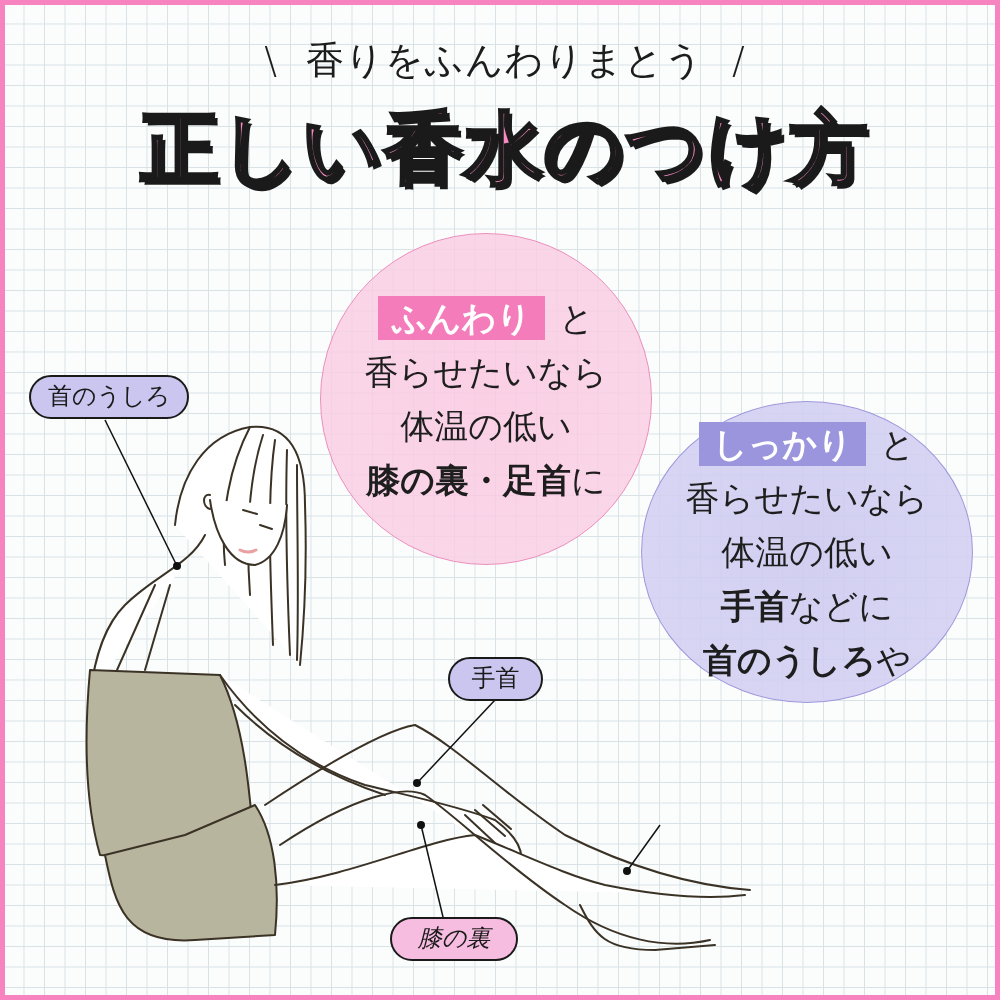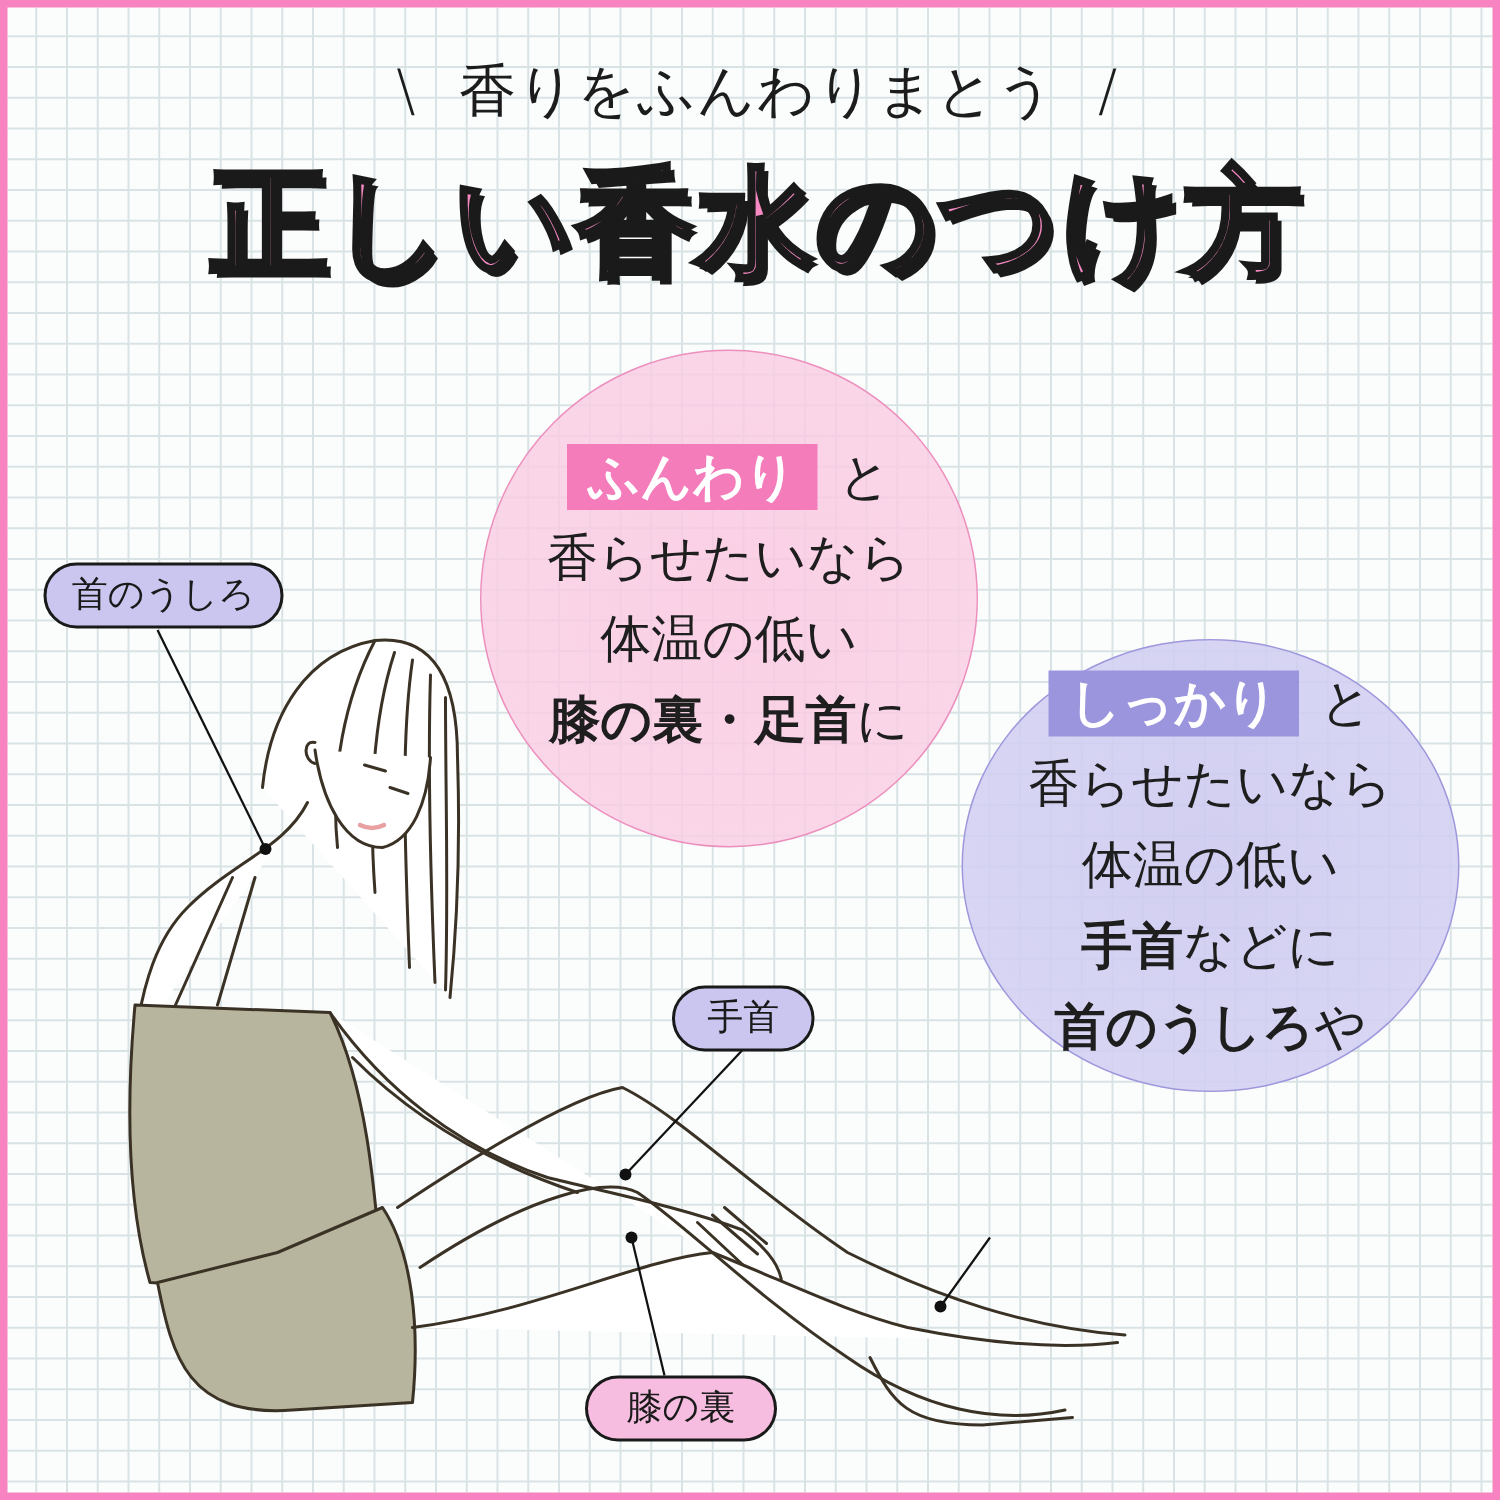--- a/index.html
+++ b/index.html
@@ -31,21 +31,21 @@
     position:absolute; border-radius:50%;
     display:flex; flex-direction:column; align-items:center; justify-content:center;
     text-align:left; color:#1e1e1e;
   }
   .circle-pink {
     left:315px; top:228px; width:330px; height:330px;
     border:1.5px solid #ec8fbd;
     background: radial-gradient(circle at 50% 48%, rgba(250,200,225,0.85) 0%, rgba(250,205,228,0.8) 78%, rgba(255,255,255,0.55) 100%);
   }
   .circle-purple {
-    left:636px; top:421px; width:330px; height:300px;
+    left:636px; top:396px; width:330px; height:300px;
     border:1.5px solid #9d98dc;
     background: radial-gradient(circle at 50% 48%, rgba(205,202,240,0.9) 0%, rgba(210,207,242,0.85) 78%, rgba(255,255,255,0.55) 100%);
   }
   .circle .line { font-size:34px; line-height:54px; white-space:nowrap; }
   .hl {
     display:inline-block; color:#fff; font-weight:bold; padding:0 14px;
     line-height:44px; margin-right:14px;
   }
   .hl-pink { background:#f47cbb; }
   .hl-purple { background:#9b95dd; }
@@ -137,15 +137,15 @@
     <div class="line">
       <b>手首</b><span>などに</span>
     </div>
     <div class="line">
       <b>首のうしろ</b><span>や</span>
     </div>
   </div>
 
   <div class="pill pill-purple" style="left:24px;top:370px;width:160px;">首のうしろ</div>
   <div class="pill pill-purple" style="left:443px;top:652px;width:95px;">手首</div>
-  <div class="pill pill-pink" style="left:385px;top:912px;width:128px;">膝の裏</div>
+  <div class="pill pill-pink" style="left:385px;top:912px;width:128px;font-style:italic;">膝の裏</div>
 
 </div>
 
 </body></html>

